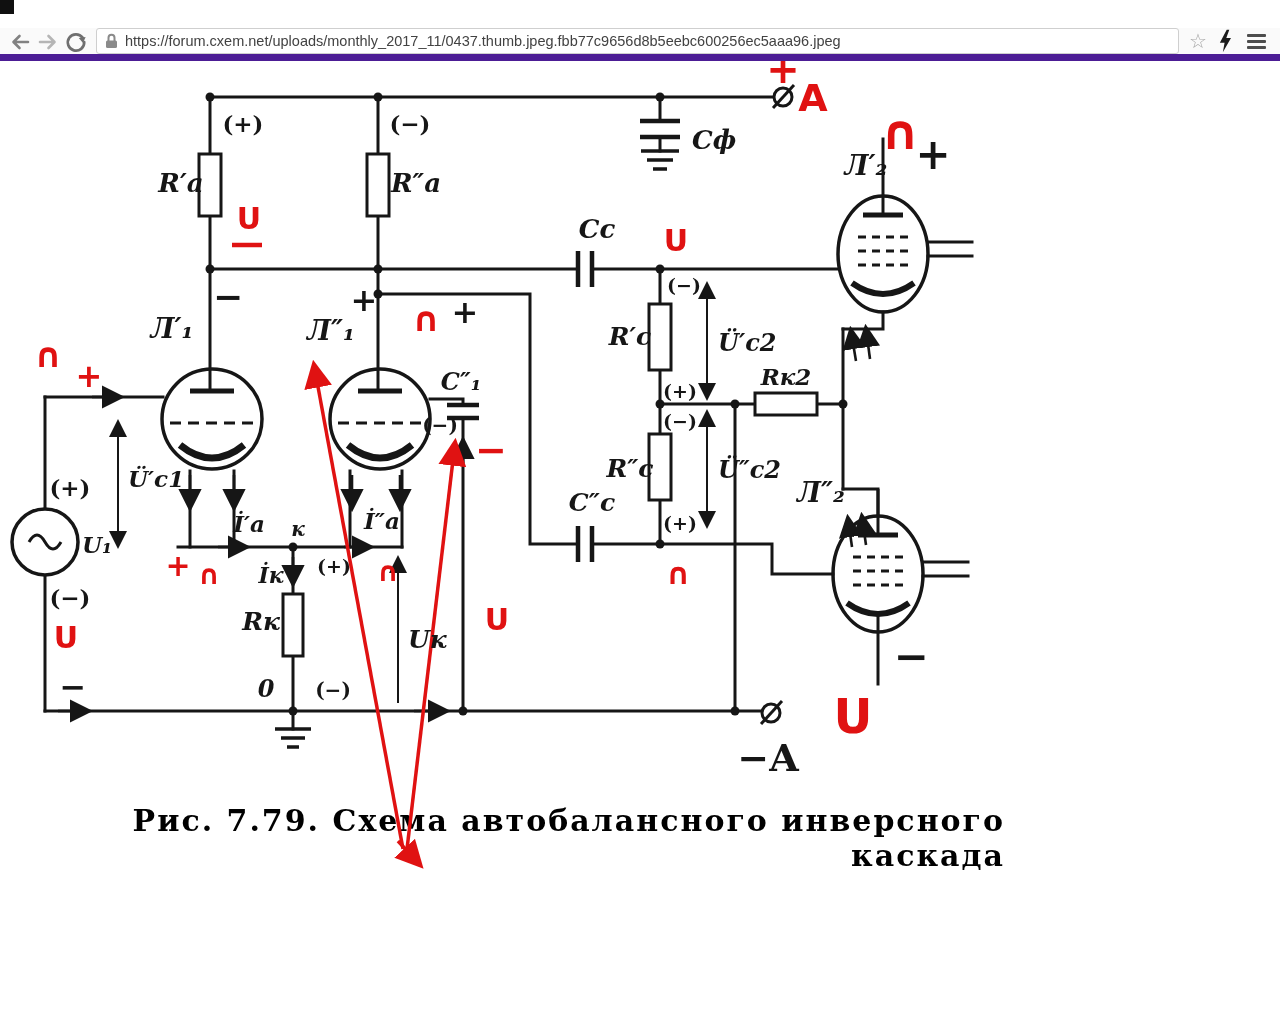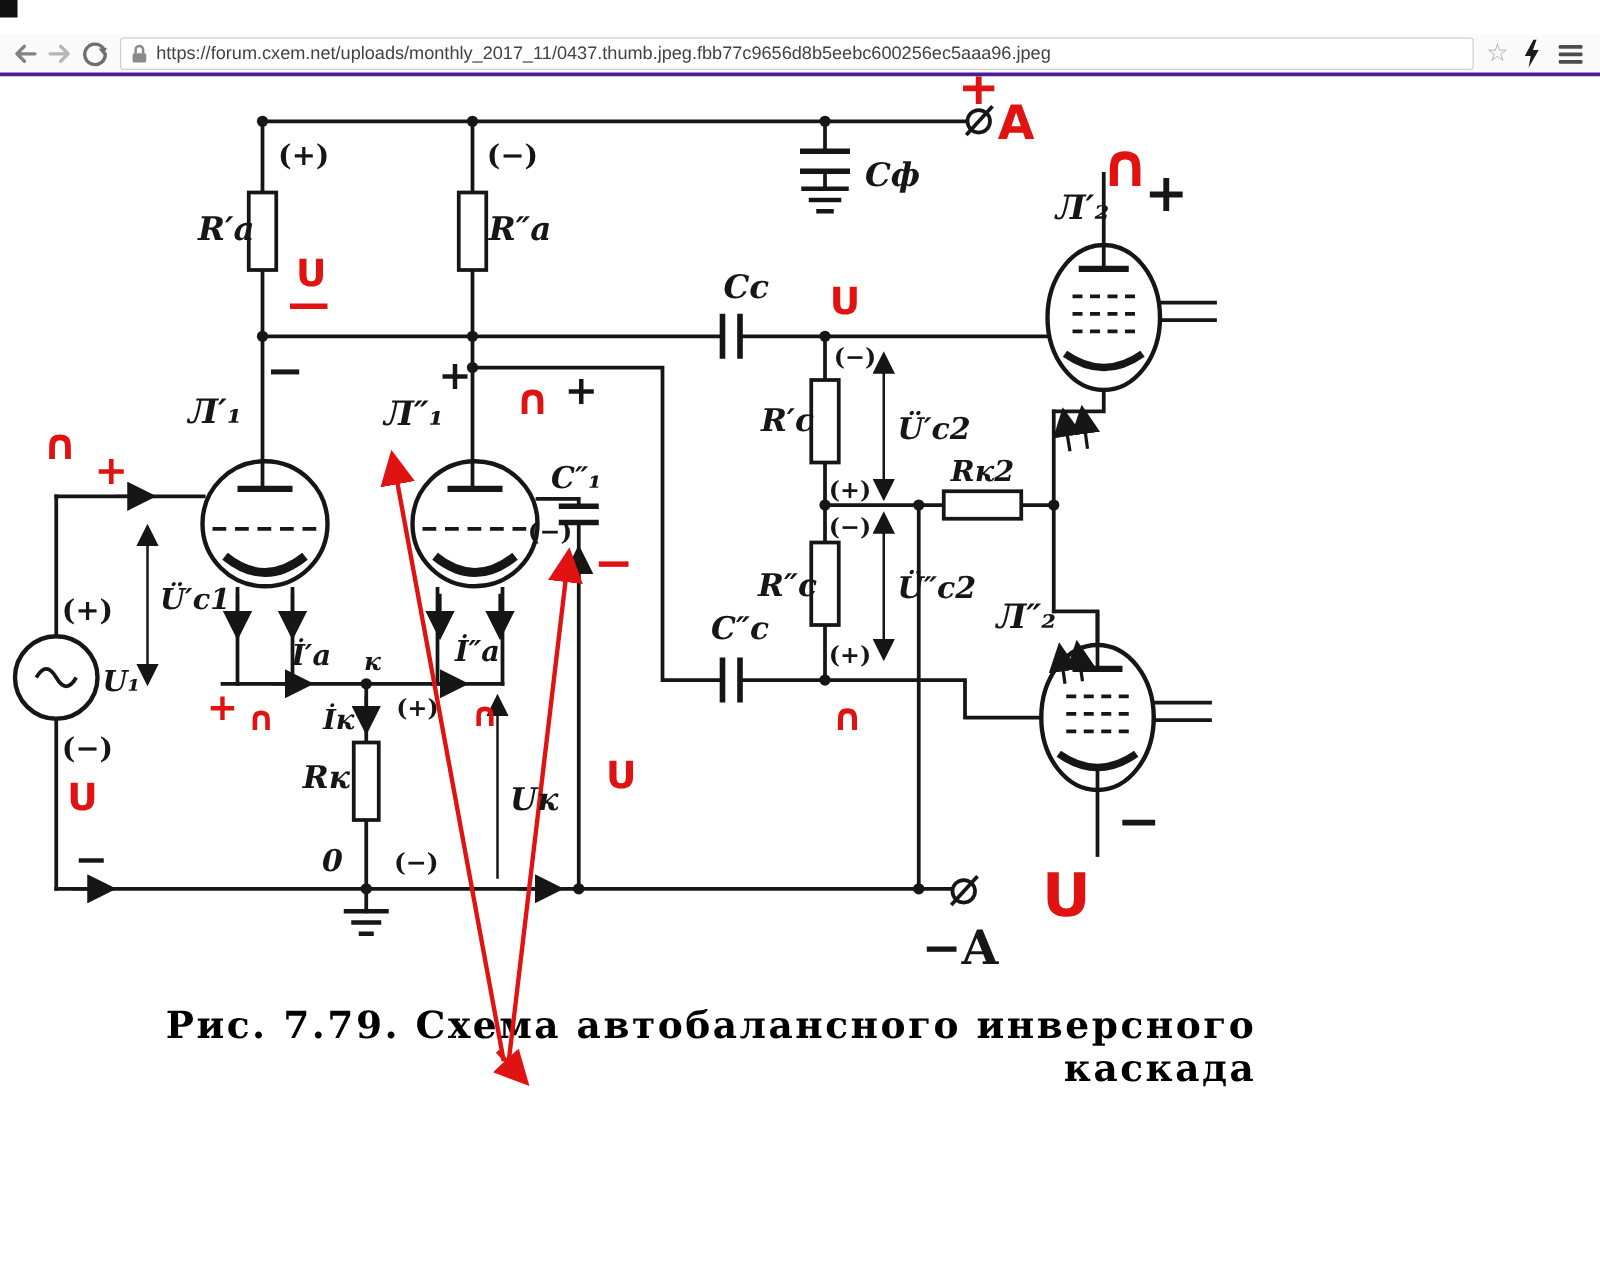--- a/index.html
+++ b/index.html
@@ -2,21 +2,21 @@
 <html><head>
 <meta charset="utf-8">
 <style>
   html,body{margin:0;padding:0;}
   body{width:1280px;height:1024px;background:#ffffff;position:relative;overflow:hidden;
        font-family:"Liberation Sans",sans-serif;}
   
   .top-strip{position:absolute;top:0;left:0;width:1280px;height:28px;background:#ffffff;z-index:20;}
   .black-square{position:absolute;top:0;left:0;width:14px;height:14px;background:#101010;}
   .toolbar{position:absolute;top:28px;left:0;width:1280px;height:33px;background:#fafafa;
-           border-bottom:3px solid #4c1d95;display:flex;align-items:center;z-index:20;box-sizing:border-box;padding:0 6px;}
+           border-bottom:7px solid #4c1d95;display:flex;z-index:20;box-sizing:border-box;padding:0 6px;}
   .navbtn{width:28px;height:28px;display:flex;align-items:center;justify-content:center;flex:0 0 auto;cursor:pointer;}
   .addr{flex:1 1 auto;height:24px;border:1px solid #cfcfcf;border-radius:3px;background:#fff;
         display:flex;align-items:center;padding:0 8px;margin:0 10px 0 6px;min-width:0;}
   .addr .url{color:#424242;font-size:14.5px;white-space:nowrap;overflow:hidden;margin-left:7px;}
   .right-icons{display:flex;align-items:center;gap:10px;flex:0 0 auto;margin-right:4px;}
   .star{font-size:20px;color:#a8a8a8;line-height:1;cursor:pointer;}
   .menu-btn{display:flex;flex-direction:column;gap:3px;cursor:pointer;padding:4px;}
   .menu-btn span{display:block;width:19px;height:3px;background:#4d4d4d;border-radius:1px;}
   
   .page{position:absolute;top:61px;left:0;width:1280px;height:963px;background:#ffffff;}

